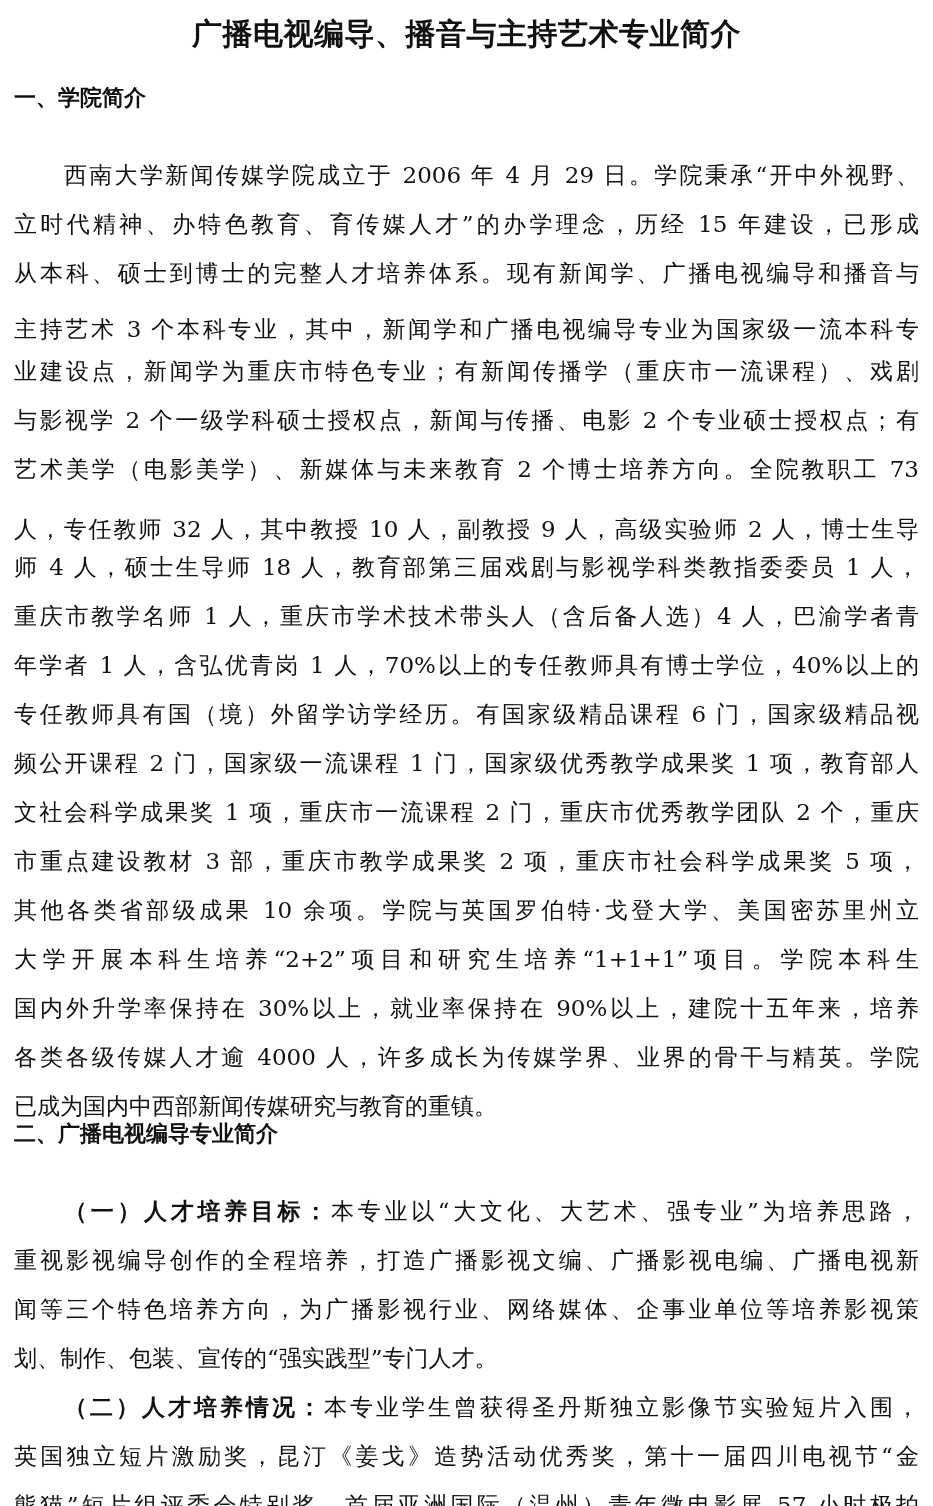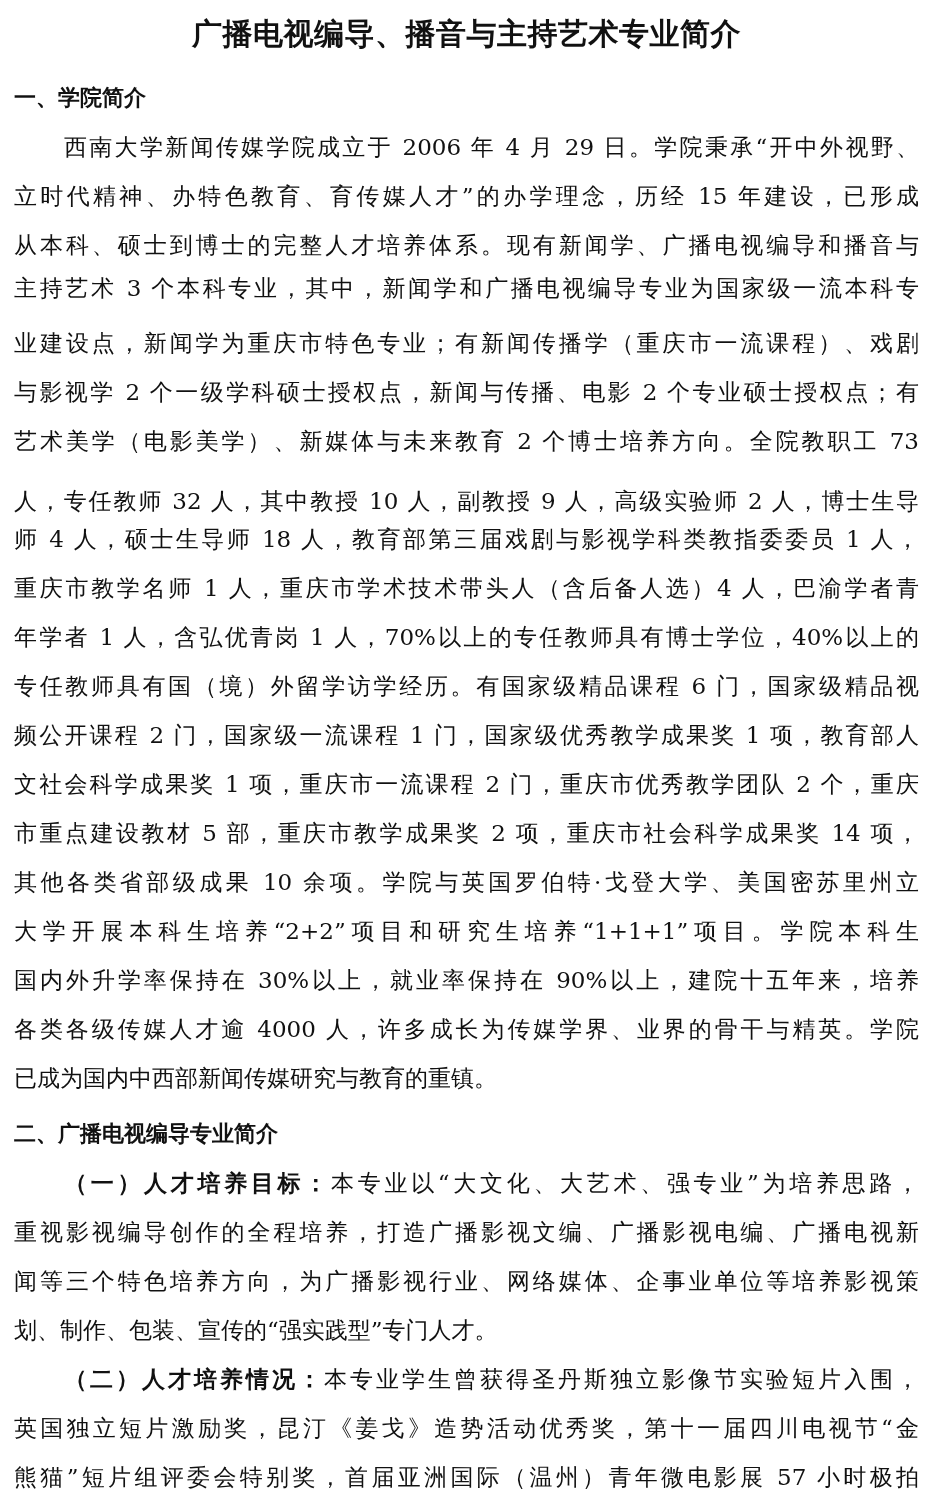--- a/index.html
+++ b/index.html
@@ -2,48 +2,48 @@
 <html><head>
 <meta charset="utf-8">
 <style>
   html, body { margin:0; padding:0; background:#ffffff; }
   body { width:933px; height:1506px; overflow:hidden; position:relative; color:#111; }
   .page { position:absolute; left:0; top:0; width:933px; }
   .title { position:absolute; left:0; width:933px; top:12px; text-align:center;
     font-family:"DejaVu Sans","Liberation Sans",sans-serif; font-weight:bold; font-size:30px; line-height:44px; letter-spacing:0.5px; }
   .h { position:absolute; left:14px; font-family:"DejaVu Sans","Liberation Sans",sans-serif; font-weight:bold; font-size:22px; line-height:32px; }
   .line { position:absolute; left:14px; width:905px; font-family:"DejaVu Serif","Liberation Serif",serif;
-    font-size:23px; line-height:32px; white-space:nowrap; text-align:justify; text-align-last:justify; }
+    font-size:23px; line-height:32px; white-space:nowrap; text-align:justify; text-align-last:justify;margin-top:28px; }
   .line.last { text-align-last:left; }
   .indent { padding-left:50px; width:855px; }
   .b { font-family:"DejaVu Sans","Liberation Sans",sans-serif; font-weight:bold; }
 </style>
 </head>
 <body>
 
 <div class="page">
   <div class="title">广播电视编导、播音与主持艺术专业简介</div>
 
   <div class="h" style="top:82px">一、学院简介</div>
 
   <div class="line indent" style="top:131px">西南大学新闻传媒学院成立于 2006 年 4 月 29 日。学院秉承“开中外视野、</div>
   <div class="line" style="top:180px">立时代精神、办特色教育、育传媒人才”的办学理念，历经 15 年建设，已形成</div>
   <div class="line" style="top:229px">从本科、硕士到博士的完整人才培养体系。现有新闻学、广播电视编导和播音与</div>
-  <div class="line" style="top:272px">主持艺术 3 个本科专业，其中，新闻学和广播电视编导专业为国家级一流本科专</div>
+  <div class="line" style="top:285px">主持艺术 3 个本科专业，其中，新闻学和广播电视编导专业为国家级一流本科专</div>
   <div class="line" style="top:327px">业建设点，新闻学为重庆市特色专业；有新闻传播学（重庆市一流课程）、戏剧</div>
   <div class="line" style="top:376px">与影视学 2 个一级学科硕士授权点，新闻与传播、电影 2 个专业硕士授权点；有</div>
   <div class="line" style="top:425px">艺术美学（电影美学）、新媒体与未来教育 2 个博士培养方向。全院教职工 73</div>
   <div class="line" style="top:485px">人，专任教师 32 人，其中教授 10 人，副教授 9 人，高级实验师 2 人，博士生导</div>
   <div class="line" style="top:523px">师 4 人，硕士生导师 18 人，教育部第三届戏剧与影视学科类教指委委员 1 人，</div>
   <div class="line" style="top:572px">重庆市教学名师 1 人，重庆市学术技术带头人（含后备人选）4 人，巴渝学者青</div>
   <div class="line" style="top:621px">年学者 1 人，含弘优青岗 1 人，70%以上的专任教师具有博士学位，40%以上的</div>
   <div class="line" style="top:670px">专任教师具有国（境）外留学访学经历。有国家级精品课程 6 门，国家级精品视</div>
   <div class="line" style="top:719px">频公开课程 2 门，国家级一流课程 1 门，国家级优秀教学成果奖 1 项，教育部人</div>
   <div class="line" style="top:768px">文社会科学成果奖 1 项，重庆市一流课程 2 门，重庆市优秀教学团队 2 个，重庆</div>
-  <div class="line" style="top:817px">市重点建设教材 5 部，重庆市教学成果奖 2 项，重庆市社会科学成果奖 14 项，</div>
+  <div class="line" style="top:817px">市重点建设教材 3 部，重庆市教学成果奖 2 项，重庆市社会科学成果奖 5 项，</div>
   <div class="line" style="top:866px">其他各类省部级成果 10 余项。学院与英国罗伯特·戈登大学、美国密苏里州立</div>
   <div class="line" style="top:915px">大学开展本科生培养“2+2”项目和研究生培养“1+1+1”项目。学院本科生</div>
   <div class="line" style="top:964px">国内外升学率保持在 30%以上，就业率保持在 90%以上，建院十五年来，培养</div>
   <div class="line" style="top:1013px">各类各级传媒人才逾 4000 人，许多成长为传媒学界、业界的骨干与精英。学院</div>
   <div class="line last" style="top:1062px">已成为国内中西部新闻传媒研究与教育的重镇。</div>
 
   <div class="h" style="top:1118px">二、广播电视编导专业简介</div>
 
   <div class="line indent" style="top:1167px">
     <span class="b">（一）人才培养目标：</span><span>本专业以“大文化、大艺术、强专业”为培养思路，</span>

